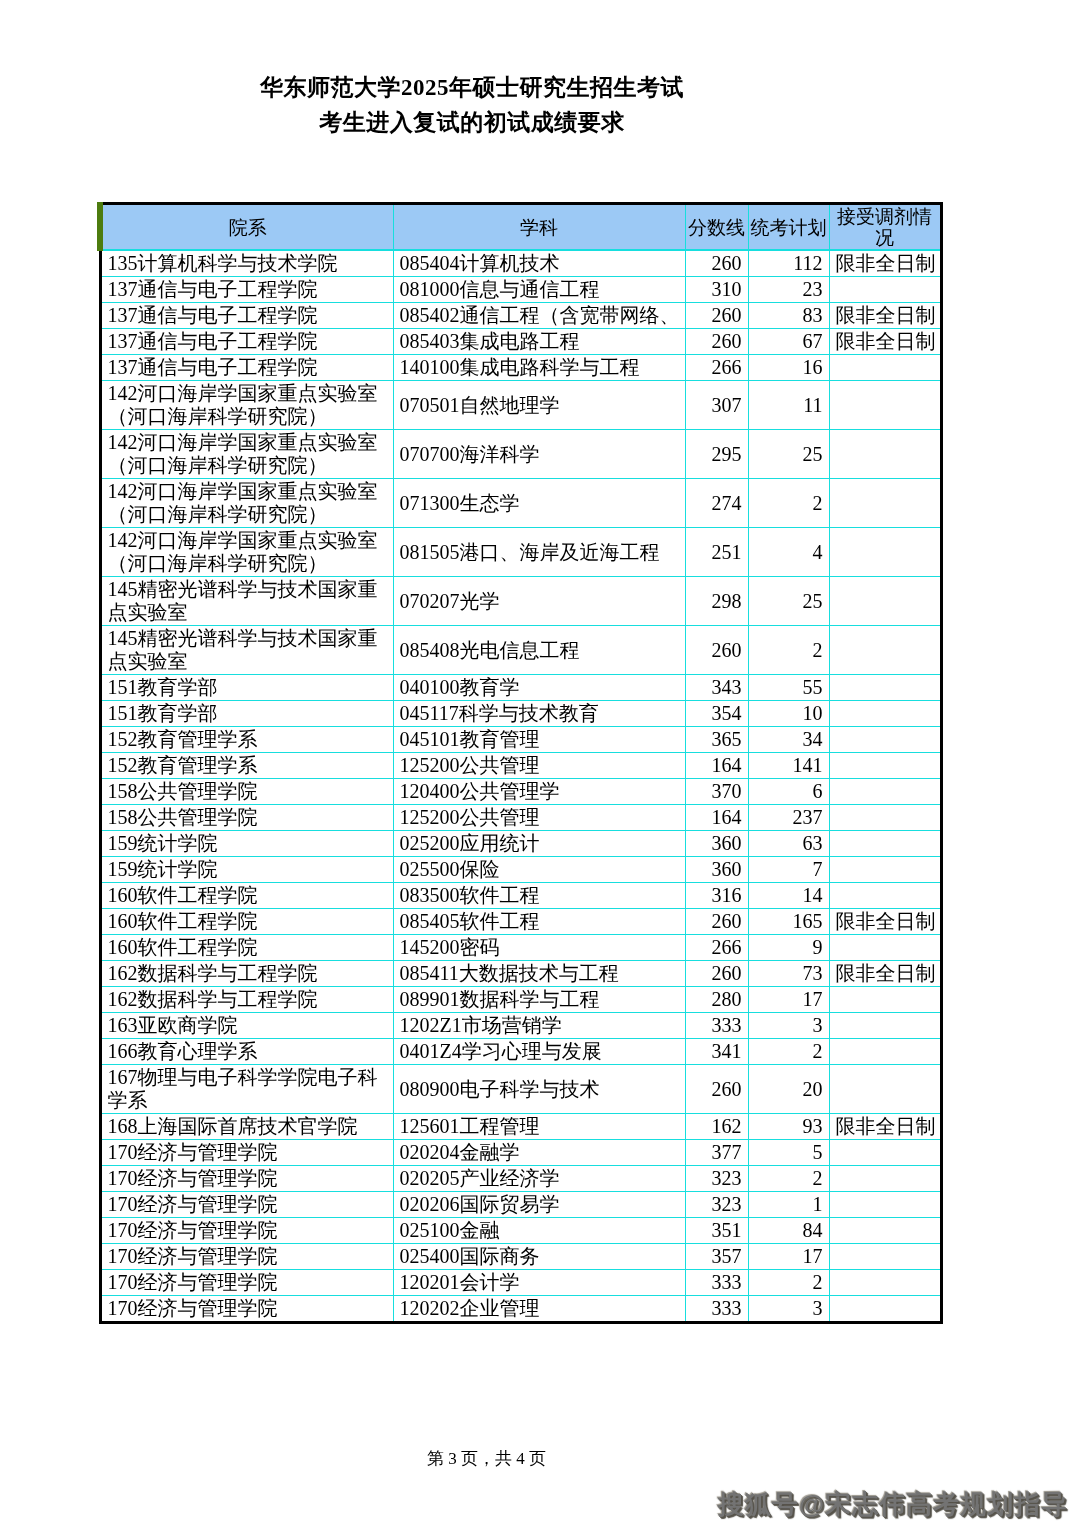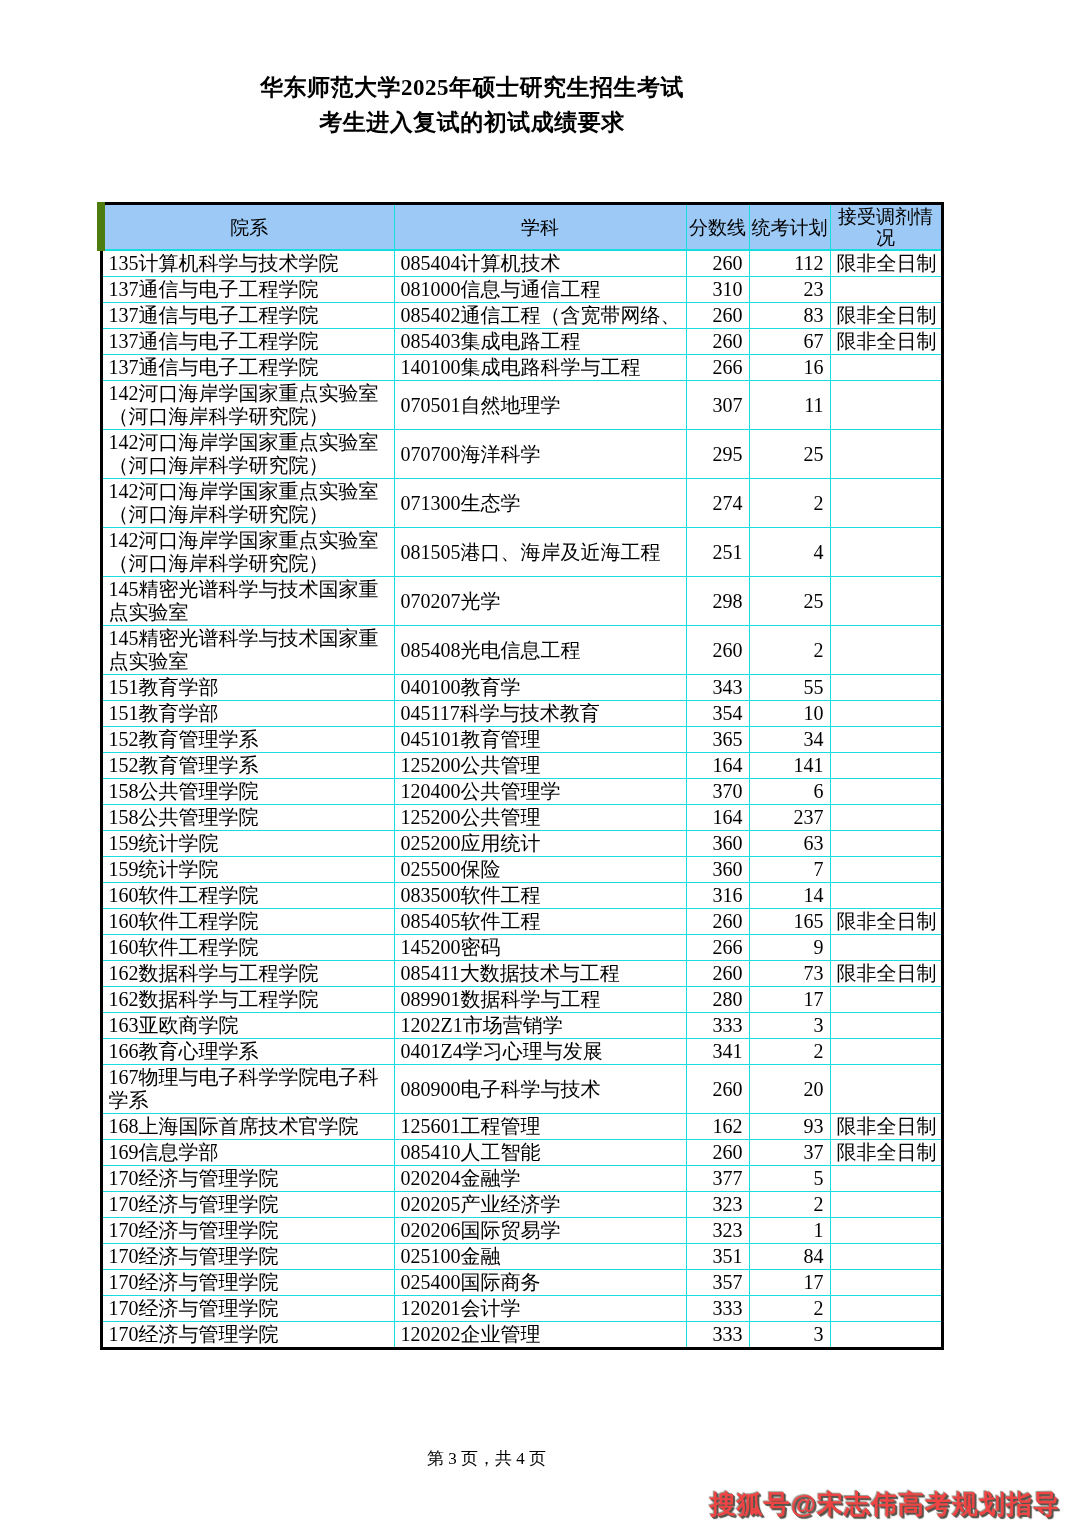--- a/index.html
+++ b/index.html
@@ -42,40 +42,40 @@
     background: #9cc9f5;
     font-family: "Liberation Sans", "DejaVu Sans", sans-serif;
     font-weight: normal;
     font-size: 19px;
     line-height: 21px;
     text-align: center;
     padding: 1px 2px;
     border-left: 1px solid #0f172a;
     border-bottom: 2px solid #17dede;
   }
-  table.scores th:first-child { border-left: 8px solid #4d7c0f; }
+  table.scores th:first-child { border-left: 6px solid #4d7c0f; }
   td.c-dept   { text-align: left;  white-space: pre-line; }
   td.c-subj   { text-align: left;  white-space: nowrap; }
   td.c-score  { text-align: right; white-space: nowrap; }
   td.c-plan   { text-align: right; white-space: nowrap; }
   td.c-adjust { text-align: left;  white-space: nowrap; }
   .page-footer {
     position: absolute;
     top: 1447px; left: 0; width: 973px;
     text-align: center;
     font-size: 17px;
     font-family: "Liberation Serif", "DejaVu Serif", serif;
   }
   .watermark {
     position: absolute;
-    top: 1487px; right: 20px;
+    top: 1487px; right: 12px;
     font-family: "Liberation Sans", "DejaVu Sans", sans-serif;
     font-weight: bold;
     font-size: 26px;
-    color: #ef4444;
+    color: #737373;
     text-shadow: 2px 2px 1px #55524a, -1px -1px 1px #9a968c, 1px 1px 0 #6b685f;
     letter-spacing: 1px;
   }
 </style>
 </head>
 <body>
 
 <div class="title-block">
   <div class="title-line">华东师范大学2025年硕士研究生招生考试</div>
   <div class="title-line">考生进入复试的初试成绩要求</div>
@@ -296,27 +296,20 @@
         <td class="c-adjust"></td>
       </tr>
       <tr>
         <td class="c-dept">168上海国际首席技术官学院</td>
         <td class="c-subj">125601工程管理</td>
         <td class="c-score">162</td>
         <td class="c-plan">93</td>
         <td class="c-adjust">限非全日制</td>
       </tr>
       <tr>
-        <td class="c-dept">169信息学部</td>
-        <td class="c-subj">085410人工智能</td>
-        <td class="c-score">260</td>
-        <td class="c-plan">37</td>
-        <td class="c-adjust">限非全日制</td>
-      </tr>
-      <tr>
         <td class="c-dept">170经济与管理学院</td>
         <td class="c-subj">020204金融学</td>
         <td class="c-score">377</td>
         <td class="c-plan">5</td>
         <td class="c-adjust"></td>
       </tr>
       <tr>
         <td class="c-dept">170经济与管理学院</td>
         <td class="c-subj">020205产业经济学</td>
         <td class="c-score">323</td>

